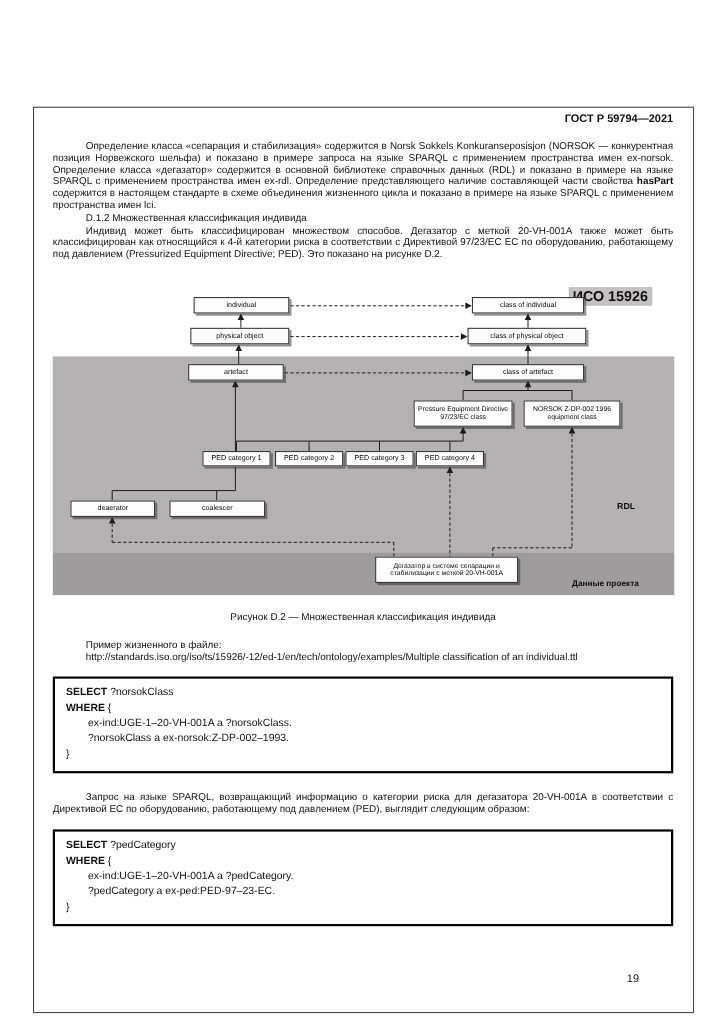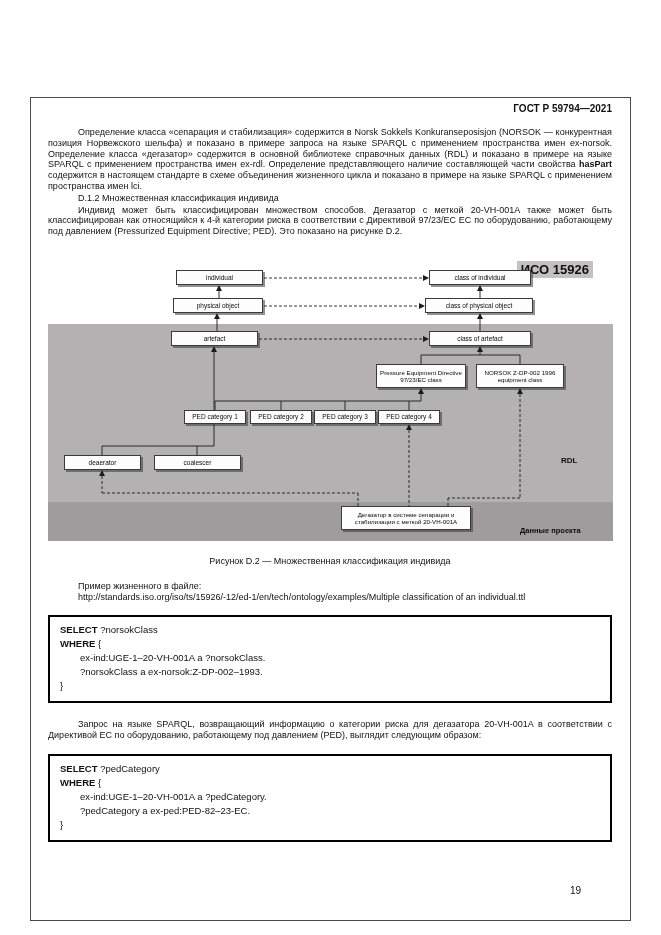--- a/index.html
+++ b/index.html
@@ -151,18 +151,18 @@
     <div class="code-line indented">?norsokClass a ex-norsok:Z-DP-002–1993.</div>
     <div class="code-line">}</div>
   </div>
 
   <p class="indent mt16">Запрос на языке SPARQL, возвращающий информацию о категории риска для дегазатора 20-VH-001A в соответствии с Директивой ЕС по оборудованию, работающему под давлением (PED), выглядит следующим образом:</p>
 
   <div class="code-block">
     <div class="code-line"><b>SELECT</b> <span>?pedCategory</span></div>
     <div class="code-line"><b>WHERE</b> <span>{</span></div>
     <div class="code-line indented">ex-ind:UGE-1–20-VH-001A a ?pedCategory.</div>
-    <div class="code-line indented">?pedCategory a ex-ped:PED-82–23-EC.</div>
+    <div class="code-line indented">?pedCategory a ex-ped:PED-97–23-EC.</div>
     <div class="code-line">}</div>
   </div>
 
   <div class="page-num">19</div>
 </div>
 
 </body></html>

